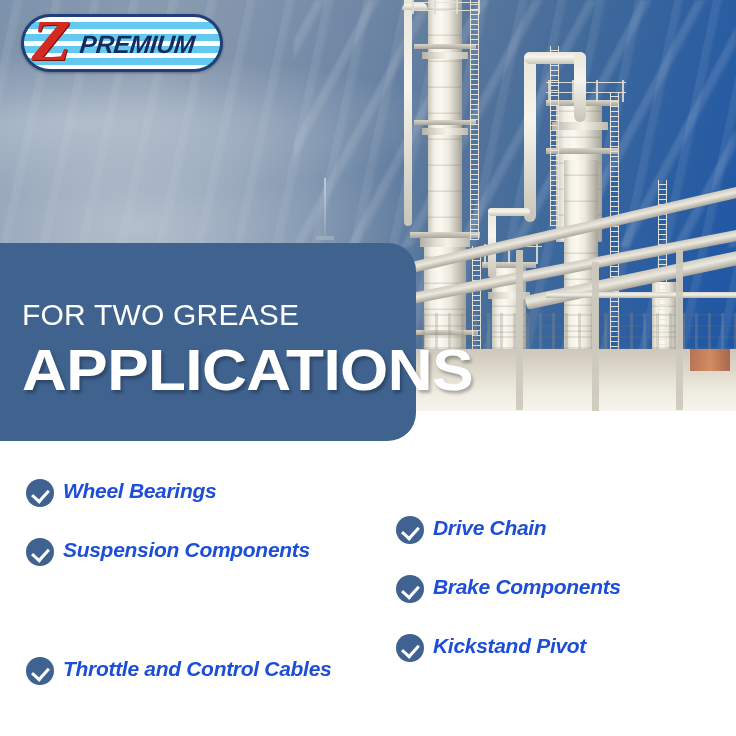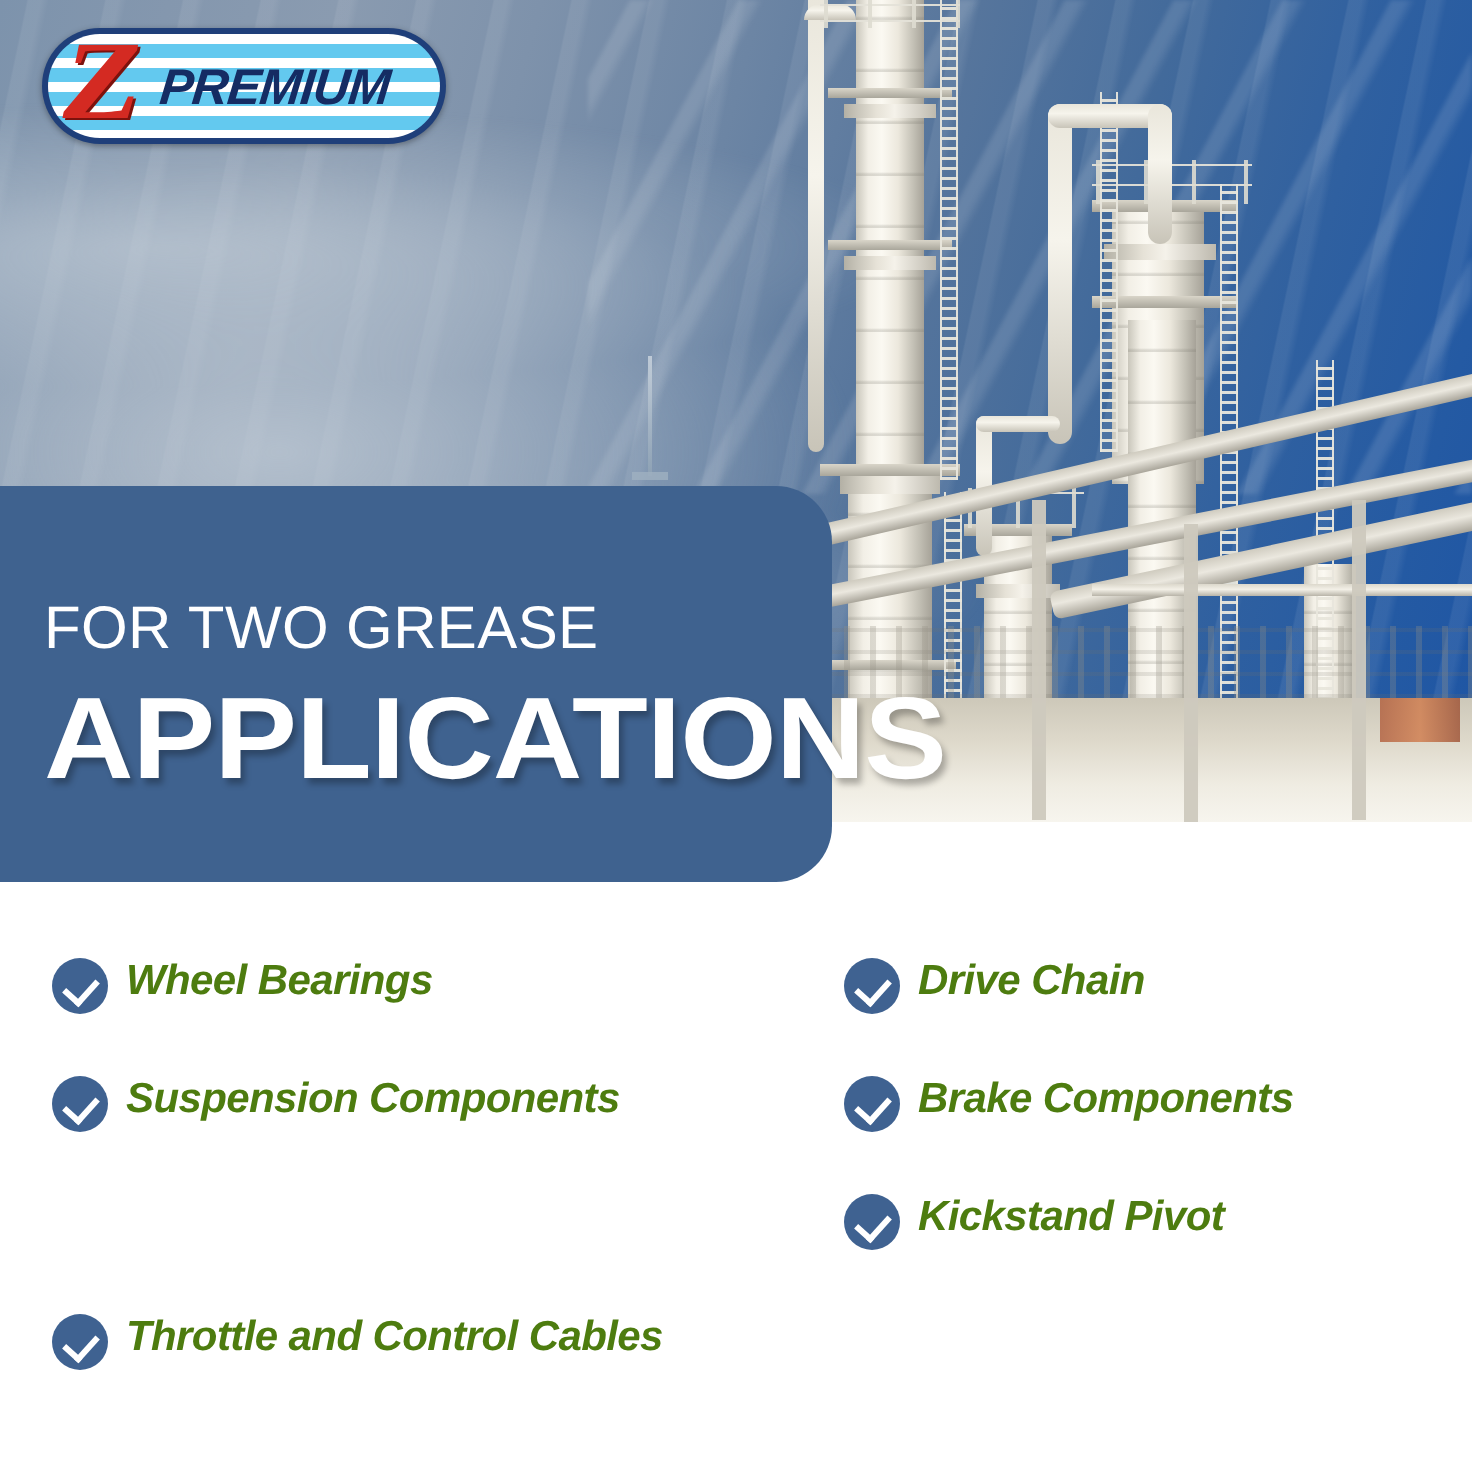--- a/index.html
+++ b/index.html
@@ -166,25 +166,25 @@
   }
   .chk::after {
     content:""; position:absolute; left:9px; top:7px;
     width:8px; height:13px;
     border-right:3.2px solid #fff; border-bottom:3.2px solid #fff;
     transform:rotate(42deg);
   }
   .bul-txt {
     font-family:"Liberation Sans", sans-serif;
     font-weight:bold; font-style:italic;
-    font-size:21px; color:#4d7c0f;
+    font-size:21px; color:#1d4ed8;
     line-height:1.22; letter-spacing:-0.3px;
   }
   .c1 { left:26px; }
-  .c2 { left:422px; }
+  .c2 { left:396px;margin-top:37px; }
   .r1 { top:16px; }
   .r2 { top:75px;justify-content:flex-end; }
   .r3 { top:134px; }
   .r4 { top:194px; }
   .w190 { max-width:270px; }
 </style>
 </head>
 <body>
 
 <div class="poster">

